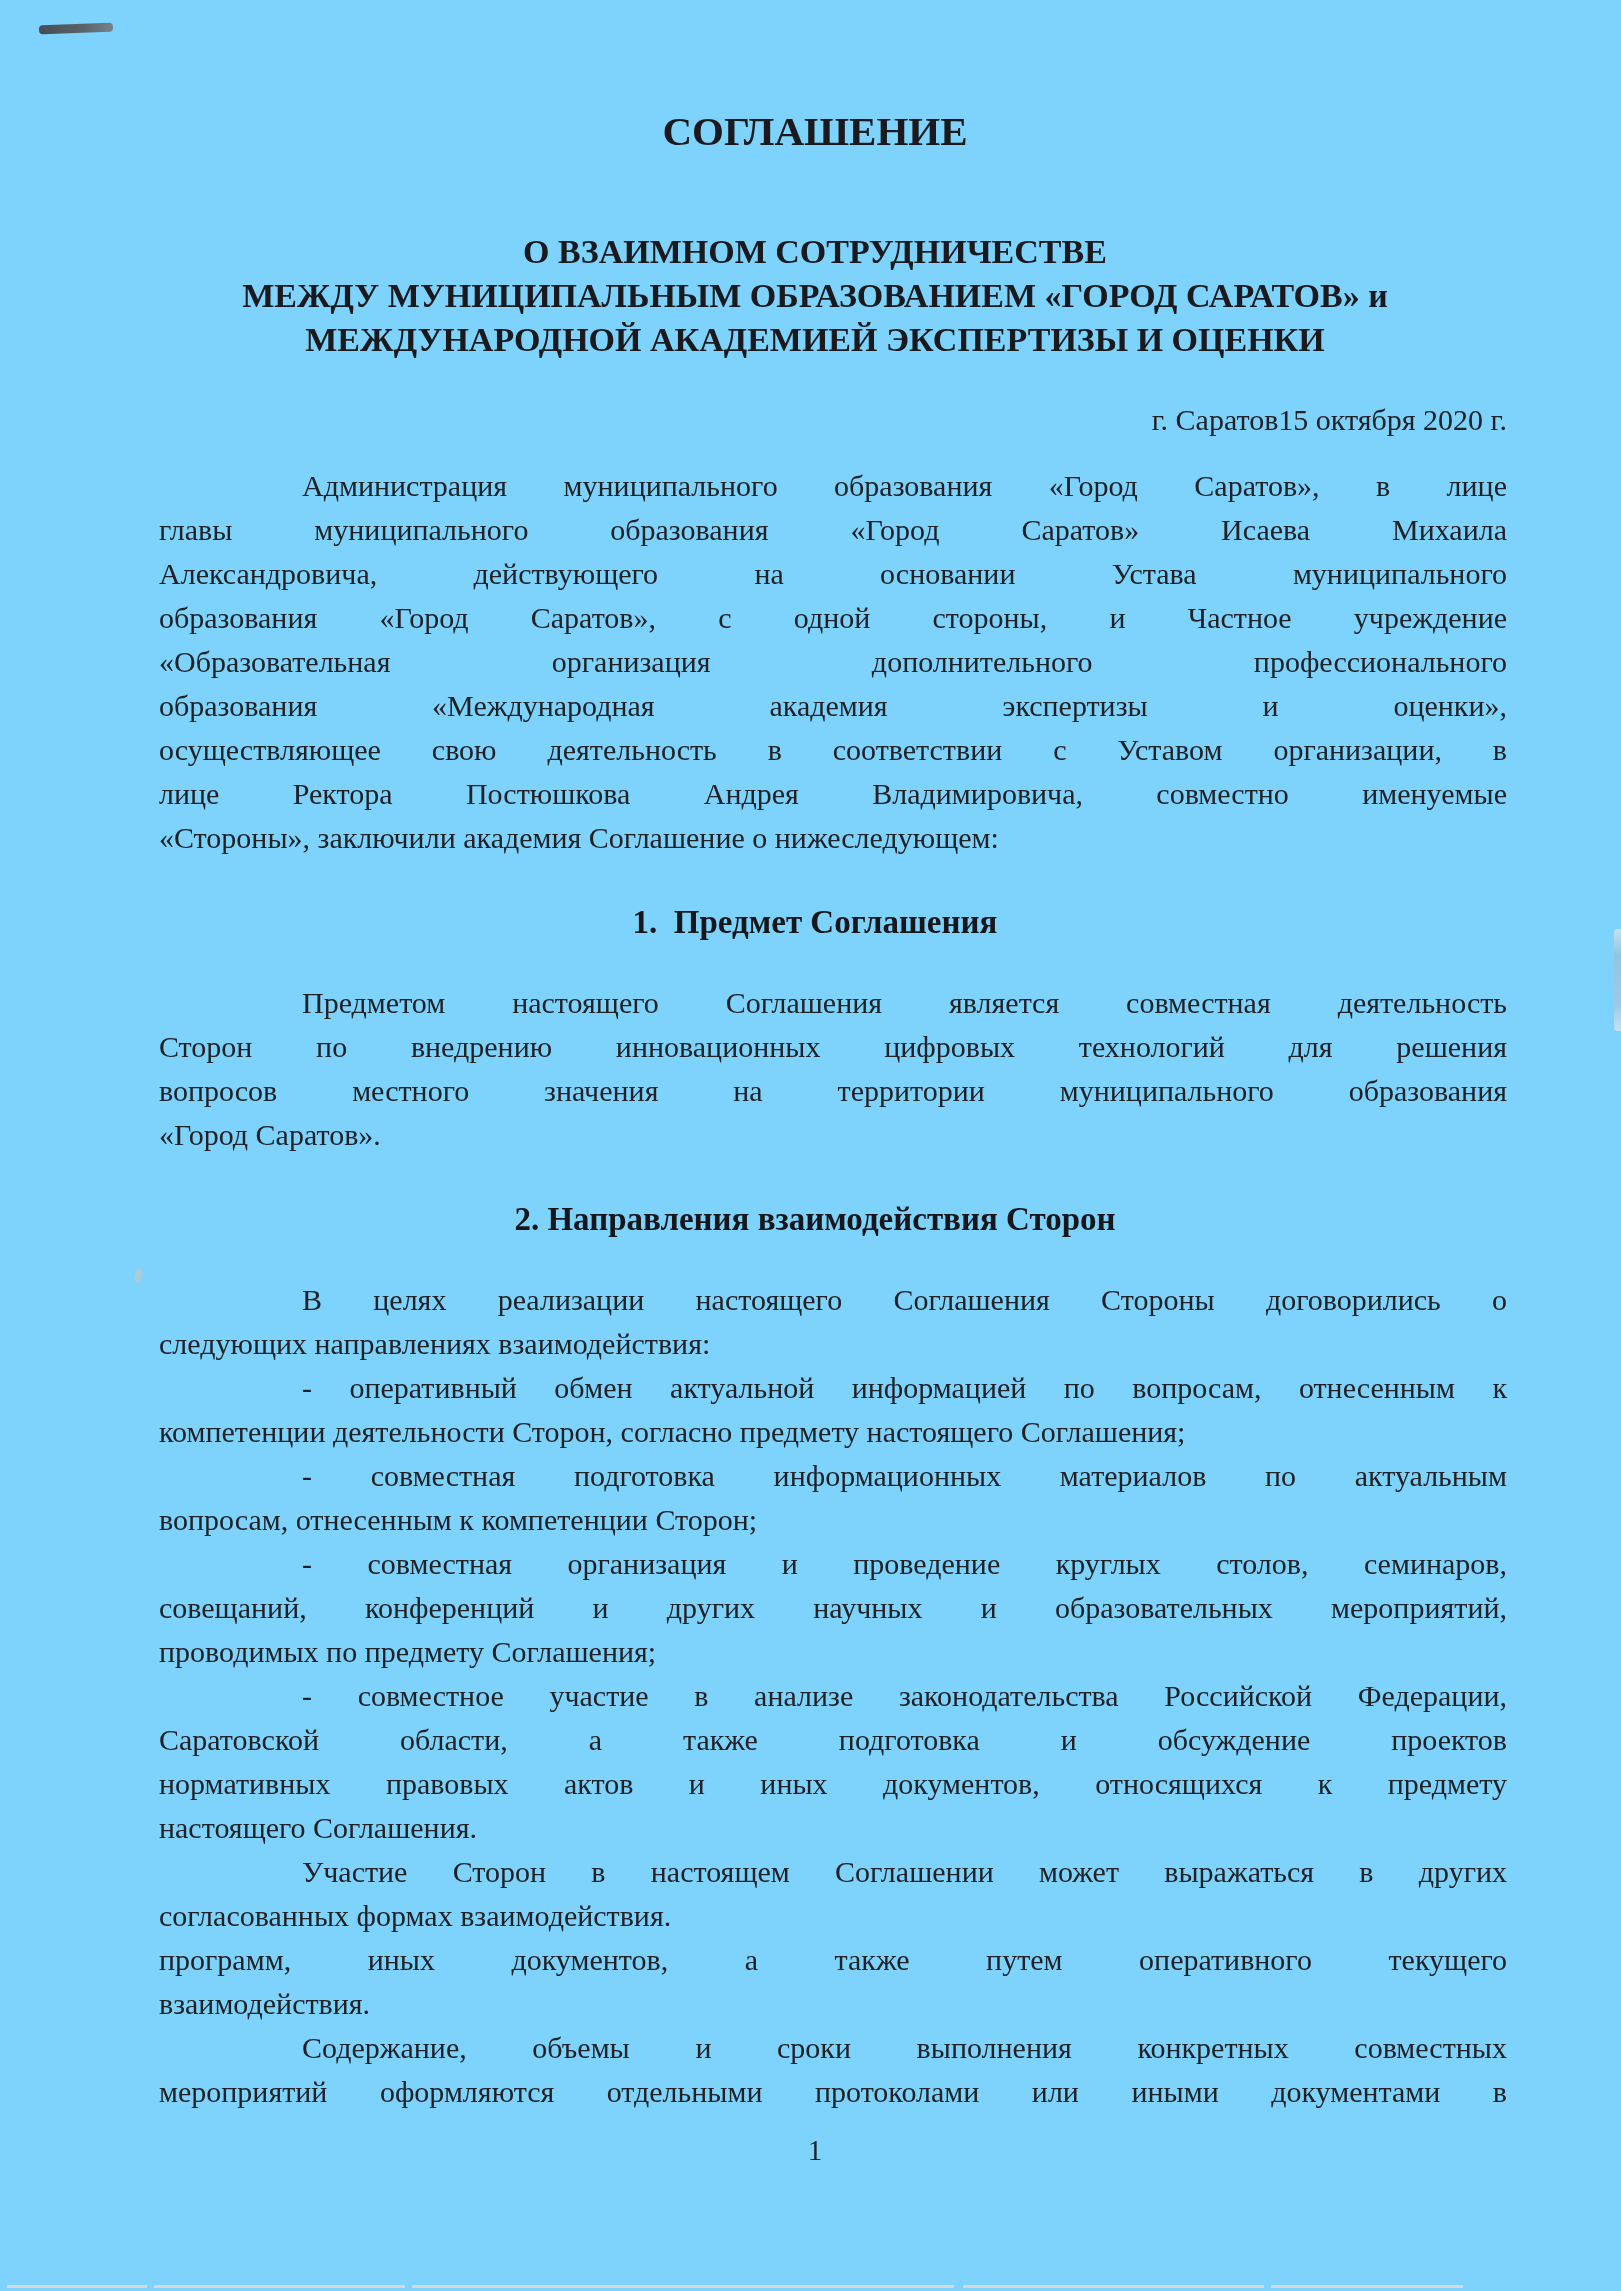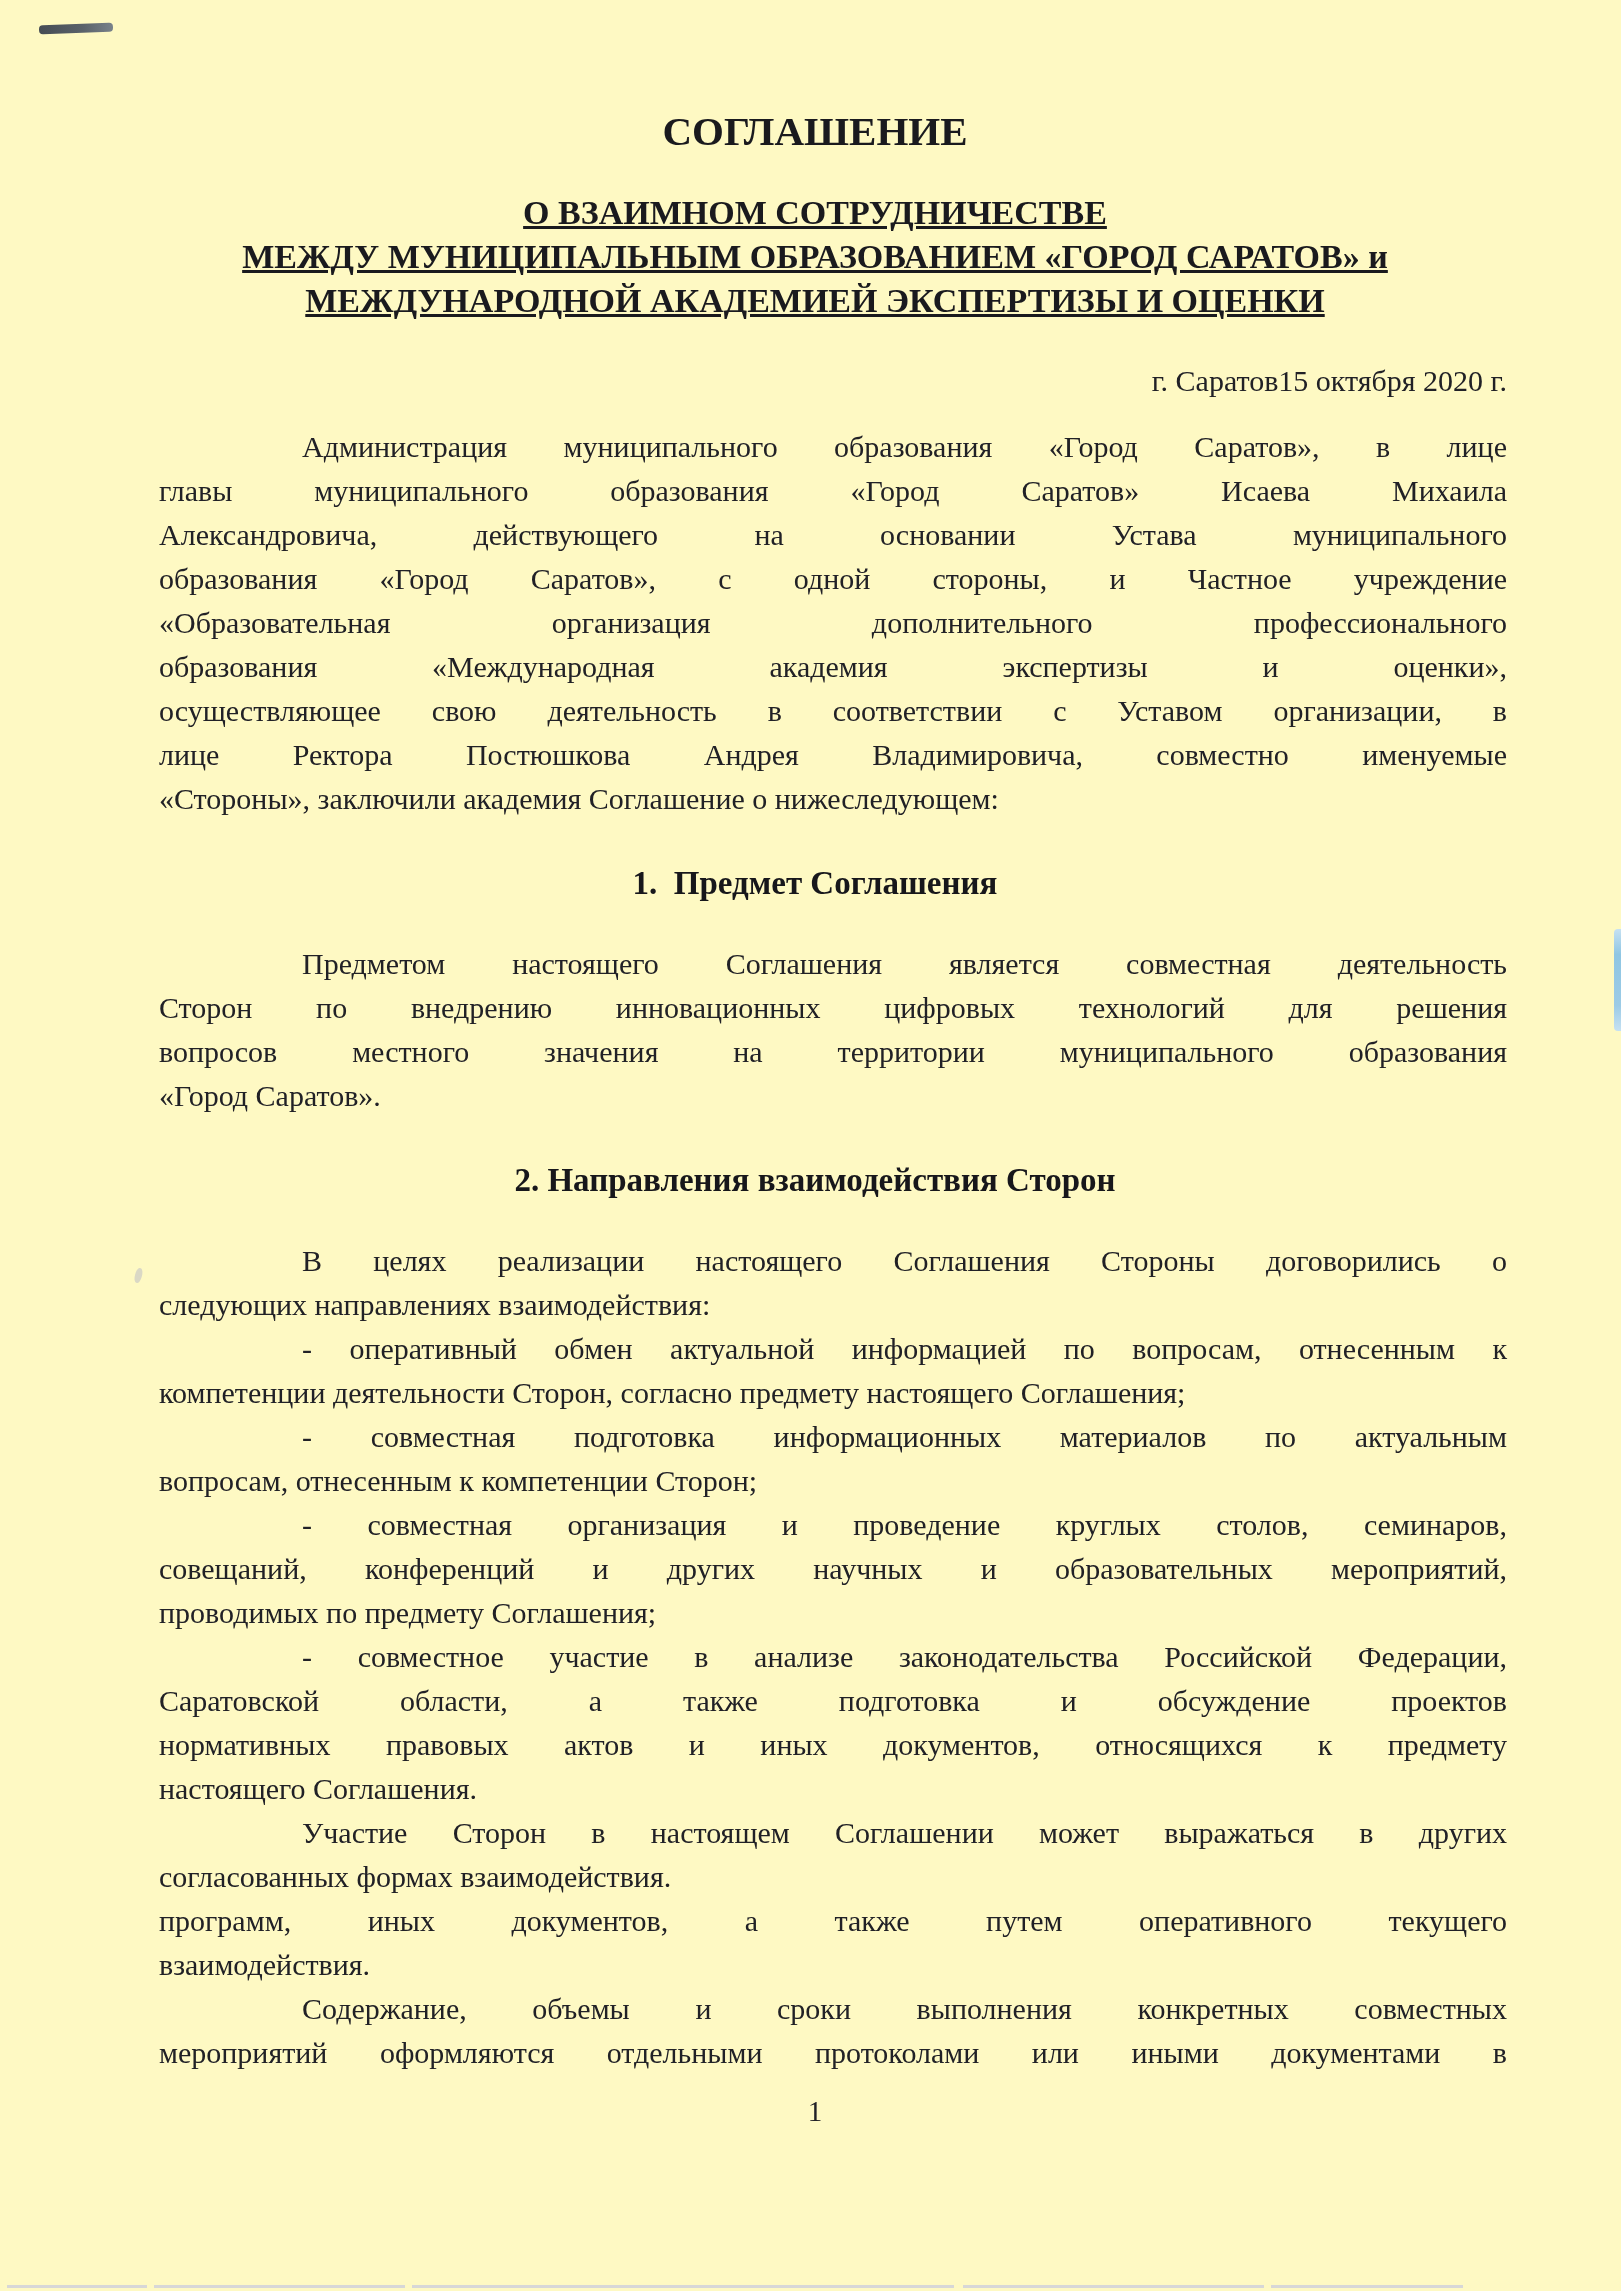--- a/index.html
+++ b/index.html
@@ -4,47 +4,46 @@
 <style>
   html, body {
     margin: 0;
     padding: 0;
     background: #ffffff;
   }
   .page {
     position: relative;
     width: 1621px;
     height: 2292px;
-    background: #fef9c3;
+    background: #7dd3fc;
     overflow: hidden;
     font-family: "Liberation Serif", "DejaVu Serif", serif;
     color: #212126;
   }
   .doc {
     position: absolute;
     left: 123px;
     top: 0;
     width: 1384px;
   }
   .title {
     margin-top: 110px;
     text-align: center;
     font-weight: bold;
     font-size: 41px;
     line-height: 43px;
     color: #1a1a1e;
   }
   .subtitle {
-    margin-top: 38px;
+    margin-top: 77px;
     text-align: center;
     font-weight: bold;
     font-size: 34px;
     line-height: 44px;
     color: #1a1a1e;
-    text-decoration: underline;
   }
   .subtitle .subline { min-height: 44px; }
   .dateline {
     margin-top: 36px;
     font-size: 30px;
     line-height: 43px;
     display: flex;
     justify-content: flex-end;
   }
   .body {

